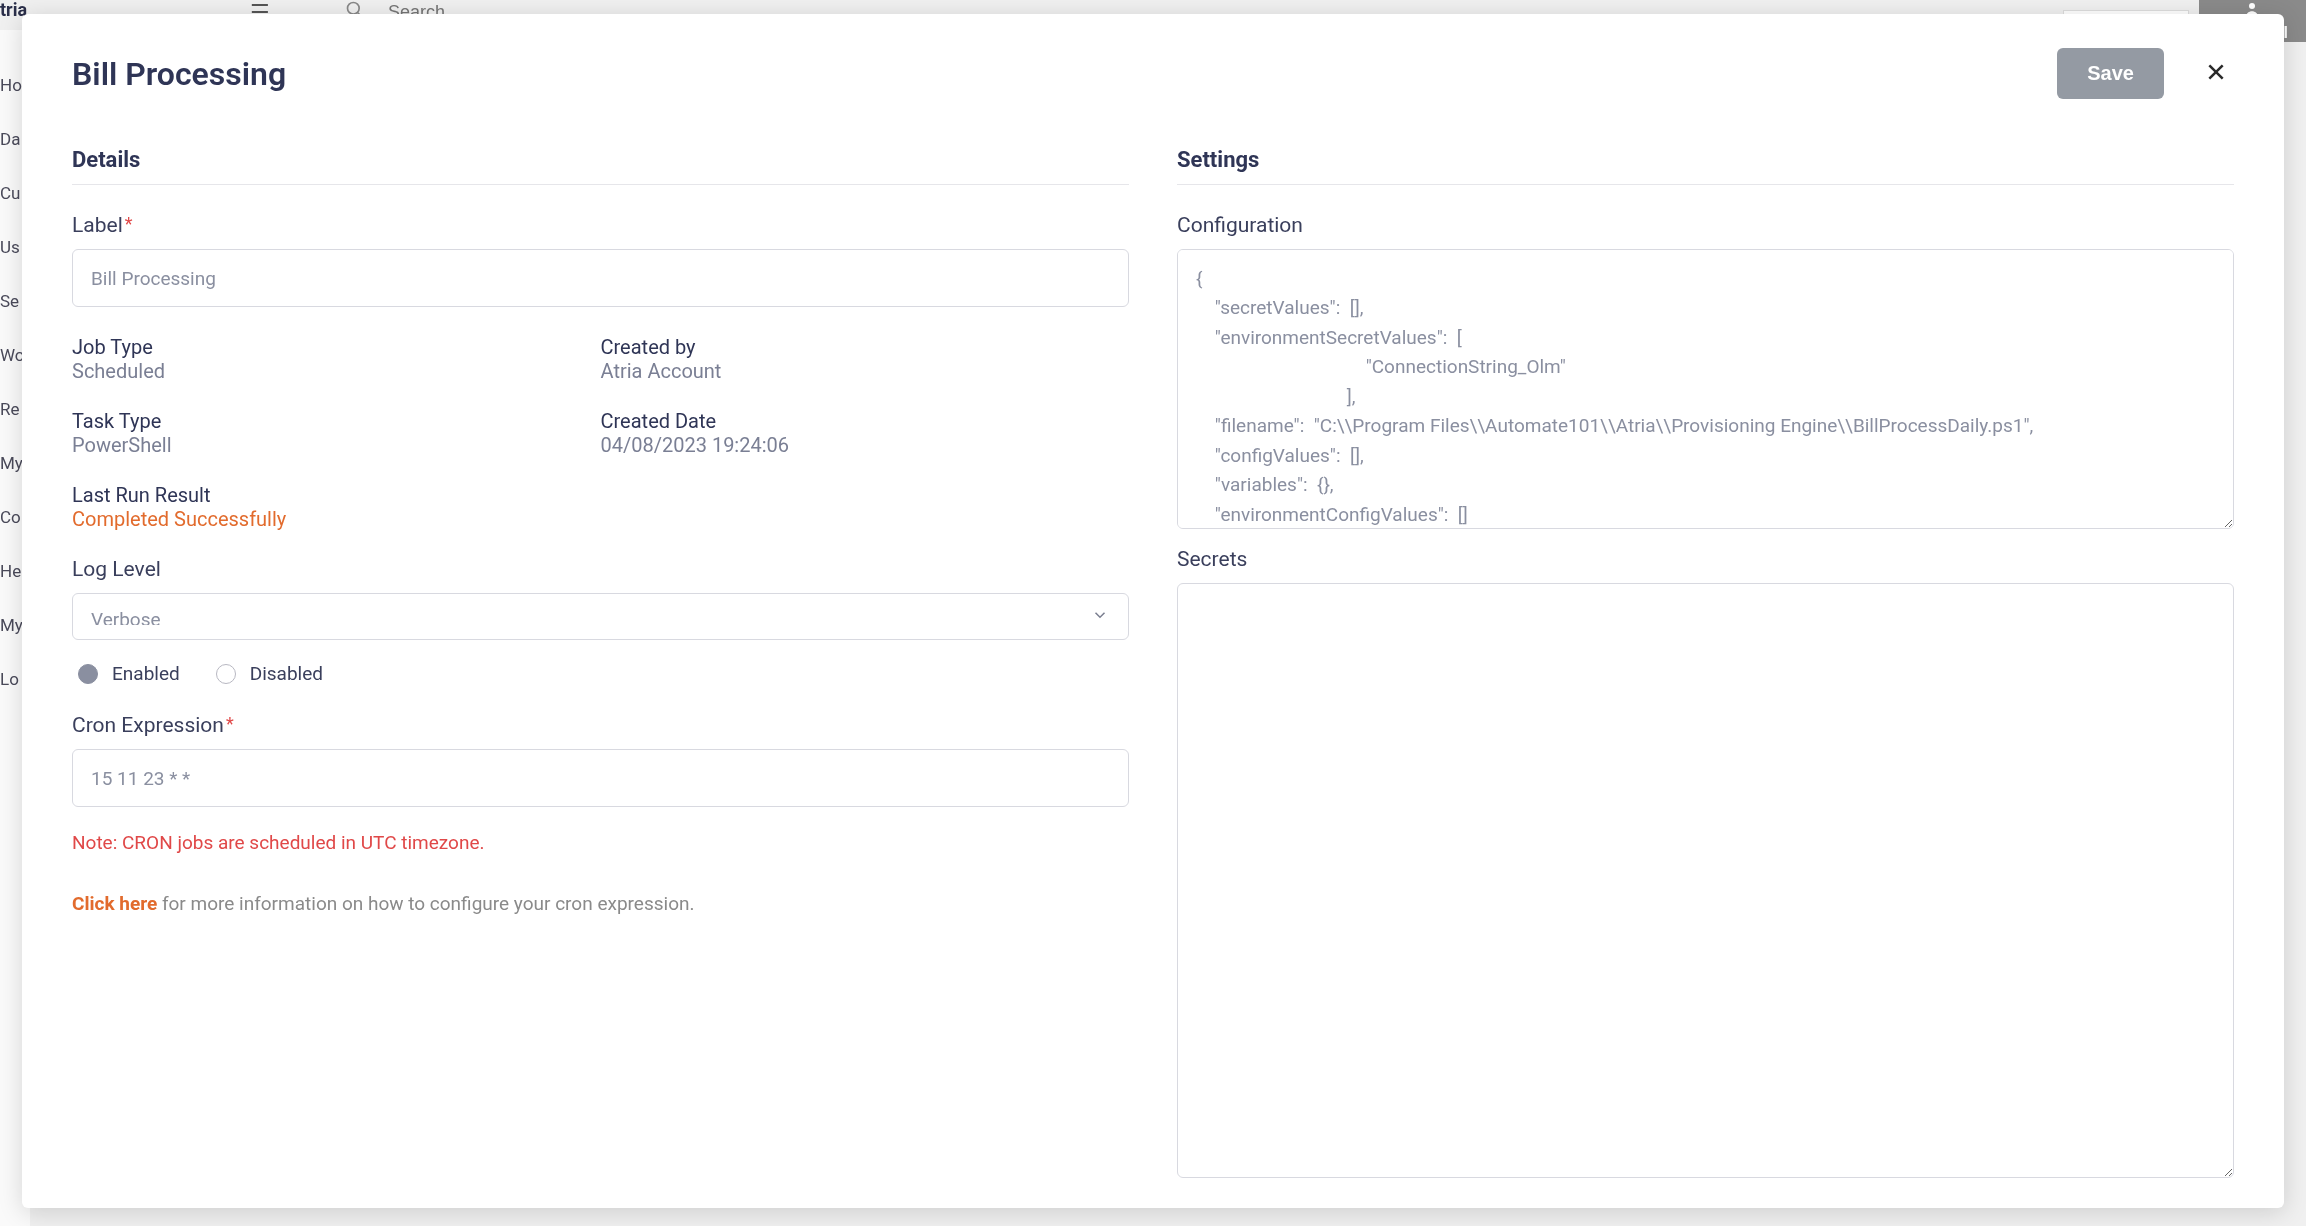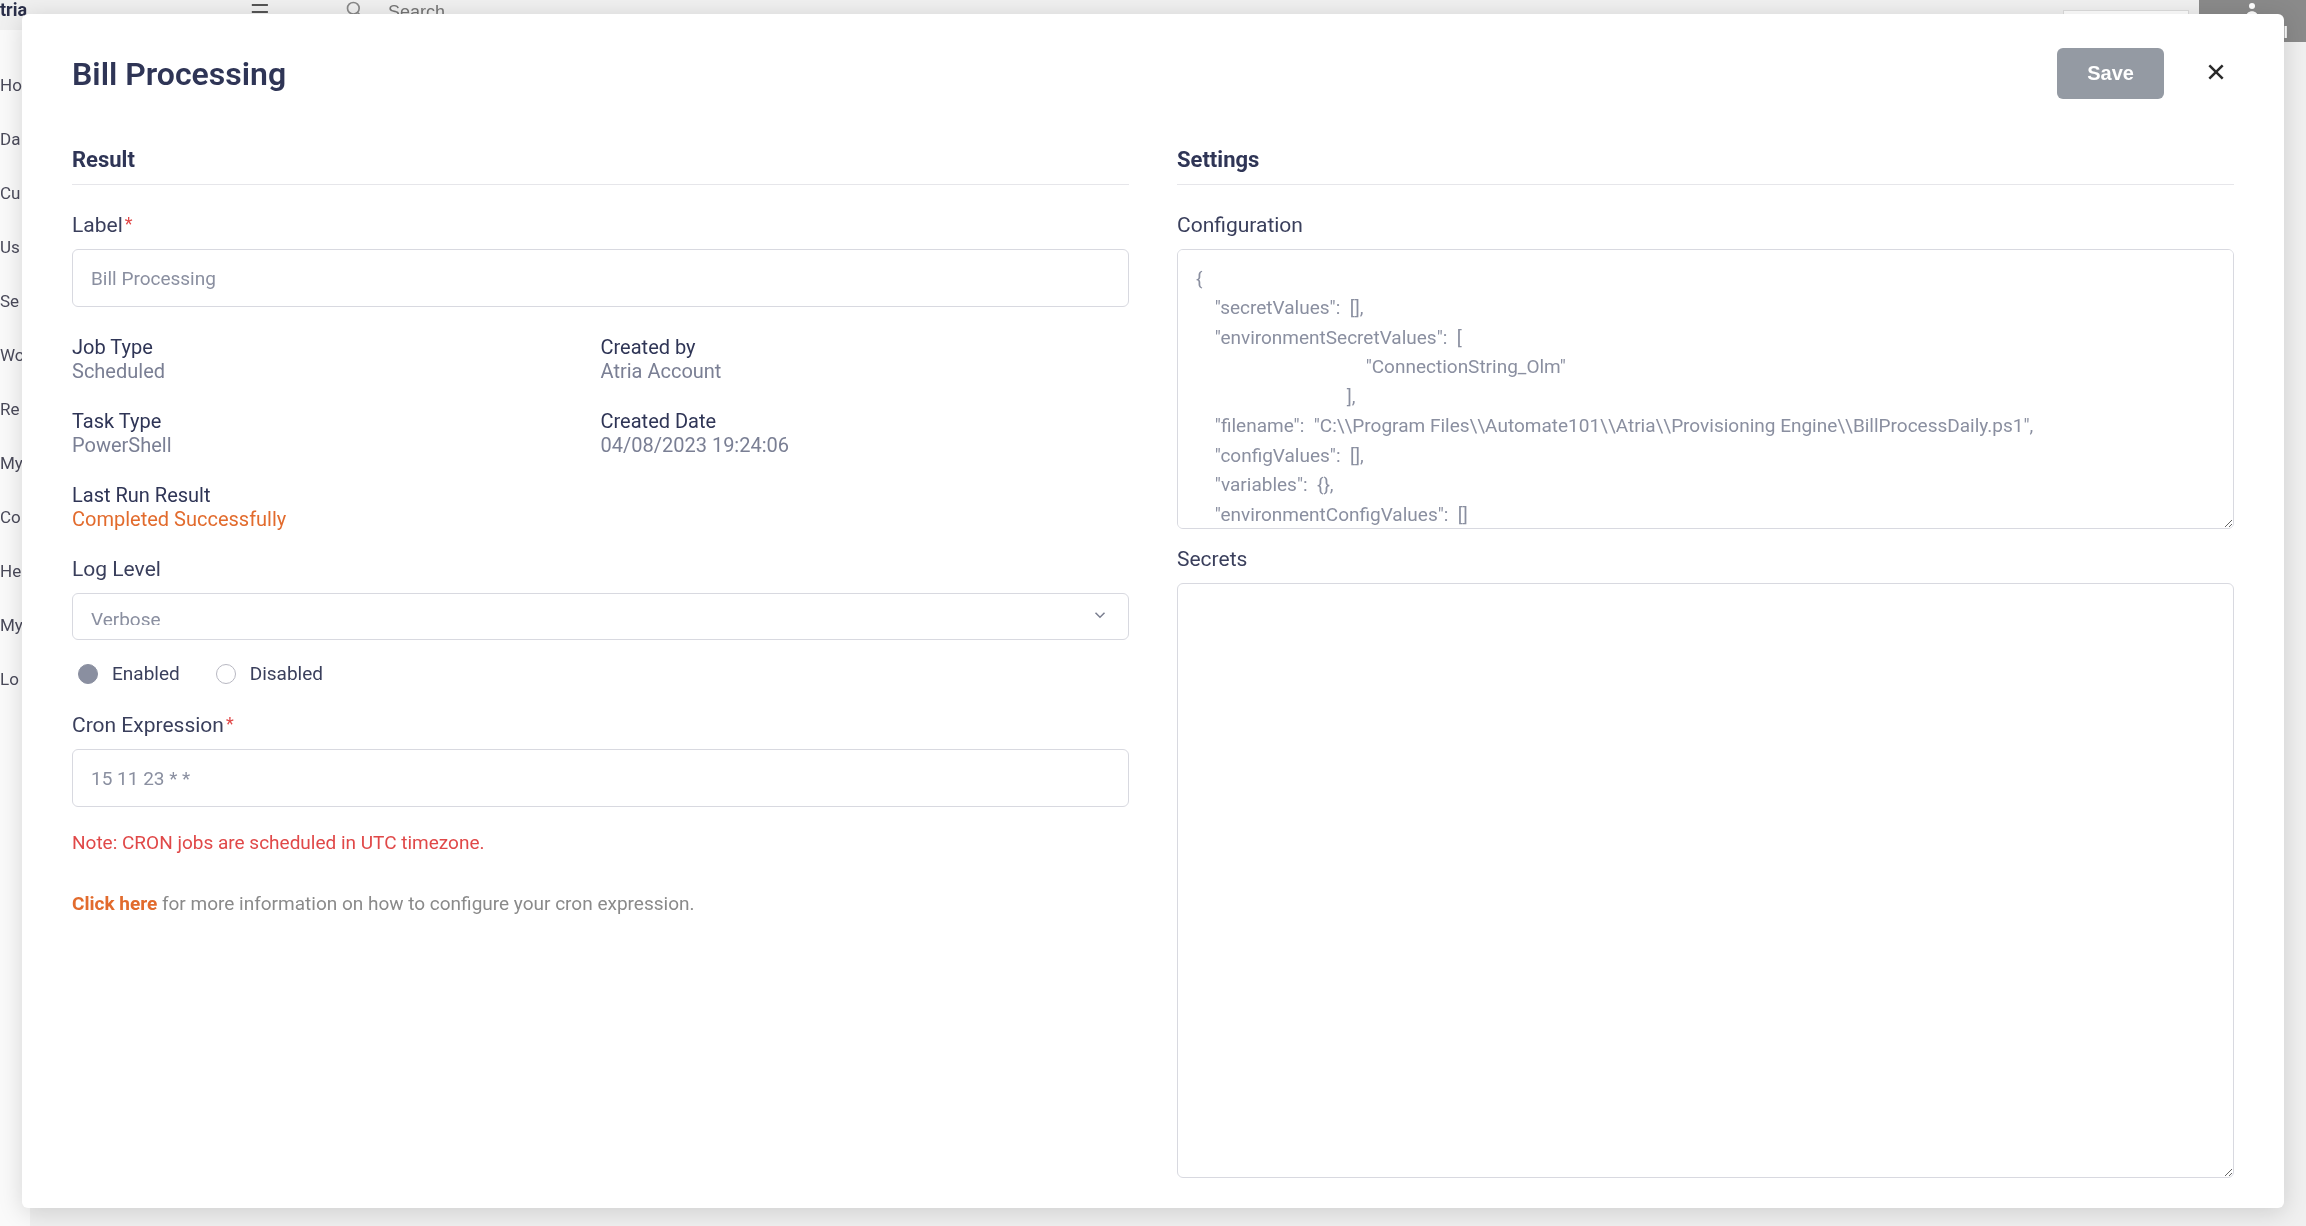--- a/index.html
+++ b/index.html
@@ -316,21 +316,21 @@
             <line x1="4" y1="4" x2="20" y2="20"></line>
             <line x1="20" y1="4" x2="4" y2="20"></line>
           </svg>
       </span>
     </button>
   </div>
 
   <div class="modal-body">
 
     <div class="col">
-      <div class="section-title">Result</div>
+      <div class="section-title">Details</div>
 
       <div class="field-label required">Label</div>
       <input type="text" class="text-input" value="Bill Processing" style="">
 
       <div class="meta-grid">
         <div>
           <div class="meta-label">Job Type</div>
           <div class="meta-value">Scheduled</div>
         </div>
         <div>

